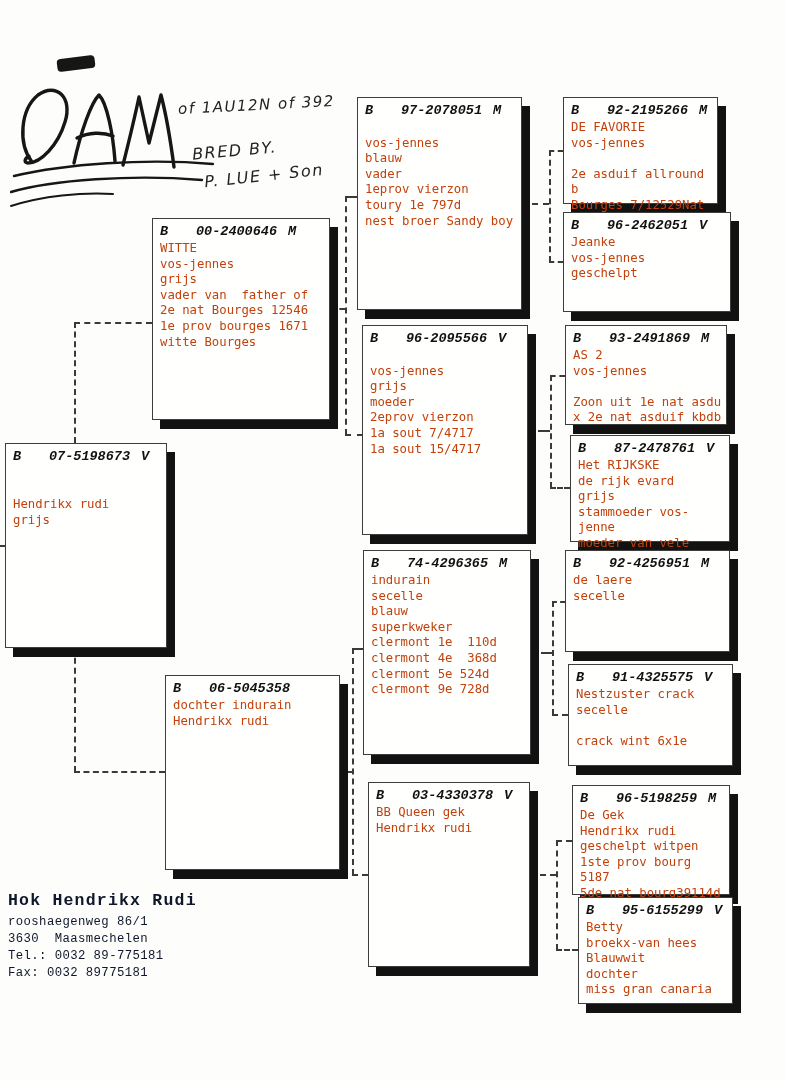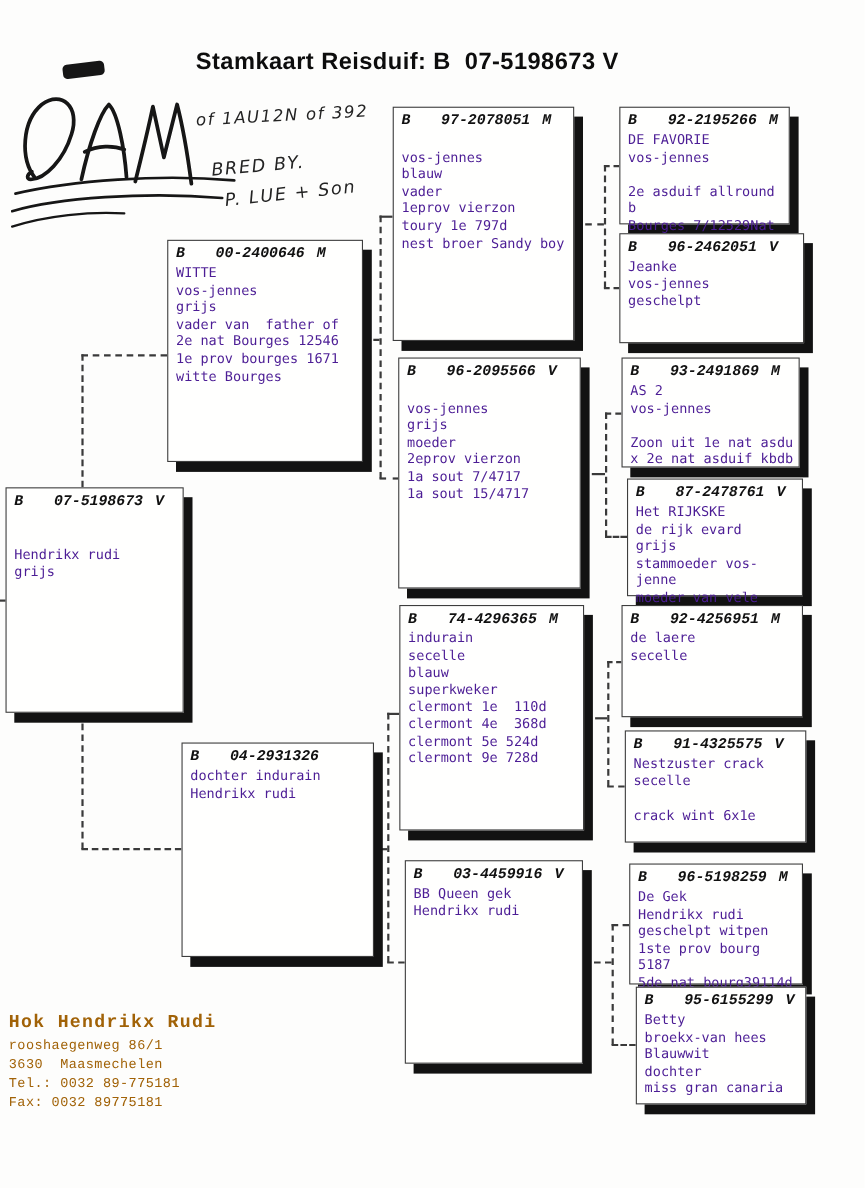--- a/index.html
+++ b/index.html
@@ -26,21 +26,21 @@
     font-family:"Liberation Mono", monospace;
     font-style:italic; font-weight:bold; font-size:13.5px;
     color:#111; white-space:pre;
   }
   .bh-country { width:36px; }
   .bh-sex { margin-left:11px; }
   .box-body {
     margin-top:2px;
     font-family:"DejaVu Sans Mono", monospace;
     font-size:12.3px; line-height:15.6px;
-    color:#4c1d95; white-space:pre-wrap;
+    color:#c2410c; white-space:pre-wrap;
   }
   
   .pos-subject { left:5px;   top:443px; width:162px; height:205px; }
   .pos-father  { left:152px; top:218px; width:178px; height:202px; }
   .pos-mother  { left:165px; top:675px; width:175px; height:195px; }
   .pos-ff      { left:357px; top:97px;  width:165px; height:213px; }
   .pos-fm      { left:362px; top:325px; width:166px; height:210px; }
   .pos-mf      { left:363px; top:550px; width:168px; height:205px; }
   .pos-mm      { left:368px; top:782px; width:162px; height:185px; }
   .pos-fff     { left:563px; top:97px;  width:155px; height:107px; }
@@ -63,38 +63,37 @@
   }
   .note1 { left:178px; top:96px;  font-size:15px; transform:rotate(-3deg); }
   .note2 { left:192px; top:141px; font-size:16px; transform:rotate(-5deg); }
   .note3 { left:204px; top:166px; font-size:16px; transform:rotate(-6deg); }
   .dam-svg { position:absolute; left:10px; top:82px; }
   .smudge {
     position:absolute; left:57px; top:57px; width:38px; height:13px;
     background:#161616; border-radius:4px; transform:rotate(-7deg);
   }
   
-  .footer { position:absolute; left:8px; top:920px; color:#a16207; }
+  .footer { position:absolute; left:8px; top:891px; color:#0f172a; }
   .footer-name {
     font-family:"Liberation Mono", monospace;
     font-weight:bold; font-size:16.5px; letter-spacing:1.2px;
     margin-bottom:4px;
   }
   .footer-line {
     font-family:Liberation Mono, monospace;
     font-size:12.3px; line-height:17px; letter-spacing:0.4px;
     white-space:pre;
   }
 </style>
 </head>
 <body>
 
 <div class="page">
 
-  <div class="title">Stamkaart Reisduif: B  07-5198673 V</div>
 
   <div class="smudge"></div>
 
   <svg class="dam-svg" width="225" height="135" viewBox="0 0 225 135" aria-label="DAM">
     <g fill="none" stroke="#161616" stroke-linecap="round" stroke-linejoin="round">
       <path stroke-width="3.4" d="M22,80 C8,62 10,28 28,13 C46,0 63,15 55,40 C48,63 31,81 18,81 C14,81 14,77 19,74"></path>
       <path stroke-width="3.4" d="M64,81 C71,49 81,21 89,13 C97,21 103,52 105,79 M67,56 C79,50 93,50 103,54"></path>
       <path stroke-width="3.4" d="M113,83 C119,59 125,34 129,15 L139,61 L151,13 C157,36 161,62 164,85"></path>
       <path stroke-width="2.4" d="M4,94 C55,82 135,76 203,82"></path>
       <path stroke-width="2.4" d="M1,110 C42,98 122,92 192,98"></path>
@@ -165,21 +164,21 @@
 grijs
 vader van  father of
 2e nat Bourges 12546
 1e prov bourges 1671
 witte Bourges</div>
   </div>
 
   <div class="pbox pos-mother">
     <div class="box-header">
       <span class="bh-country">B</span>
-      <span class="bh-ring">04-2931326</span>
+      <span class="bh-ring">06-5045358</span>
       <span class="bh-sex"></span>
     </div>
     <div class="box-body">dochter indurain
 Hendrikx rudi</div>
   </div>
 
   <div class="pbox pos-ff">
     <div class="box-header">
       <span class="bh-country">B</span>
       <span class="bh-ring">97-2078051</span>
@@ -221,21 +220,21 @@
 superkweker
 clermont 1e  110d
 clermont 4e  368d
 clermont 5e 524d
 clermont 9e 728d</div>
   </div>
 
   <div class="pbox pos-mm">
     <div class="box-header">
       <span class="bh-country">B</span>
-      <span class="bh-ring">03-4459916</span>
+      <span class="bh-ring">03-4330378</span>
       <span class="bh-sex">V</span>
     </div>
     <div class="box-body">BB Queen gek
 Hendrikx rudi</div>
   </div>
 
   <div class="pbox pos-fff">
     <div class="box-header">
       <span class="bh-country">B</span>
       <span class="bh-ring">92-2195266</span>

